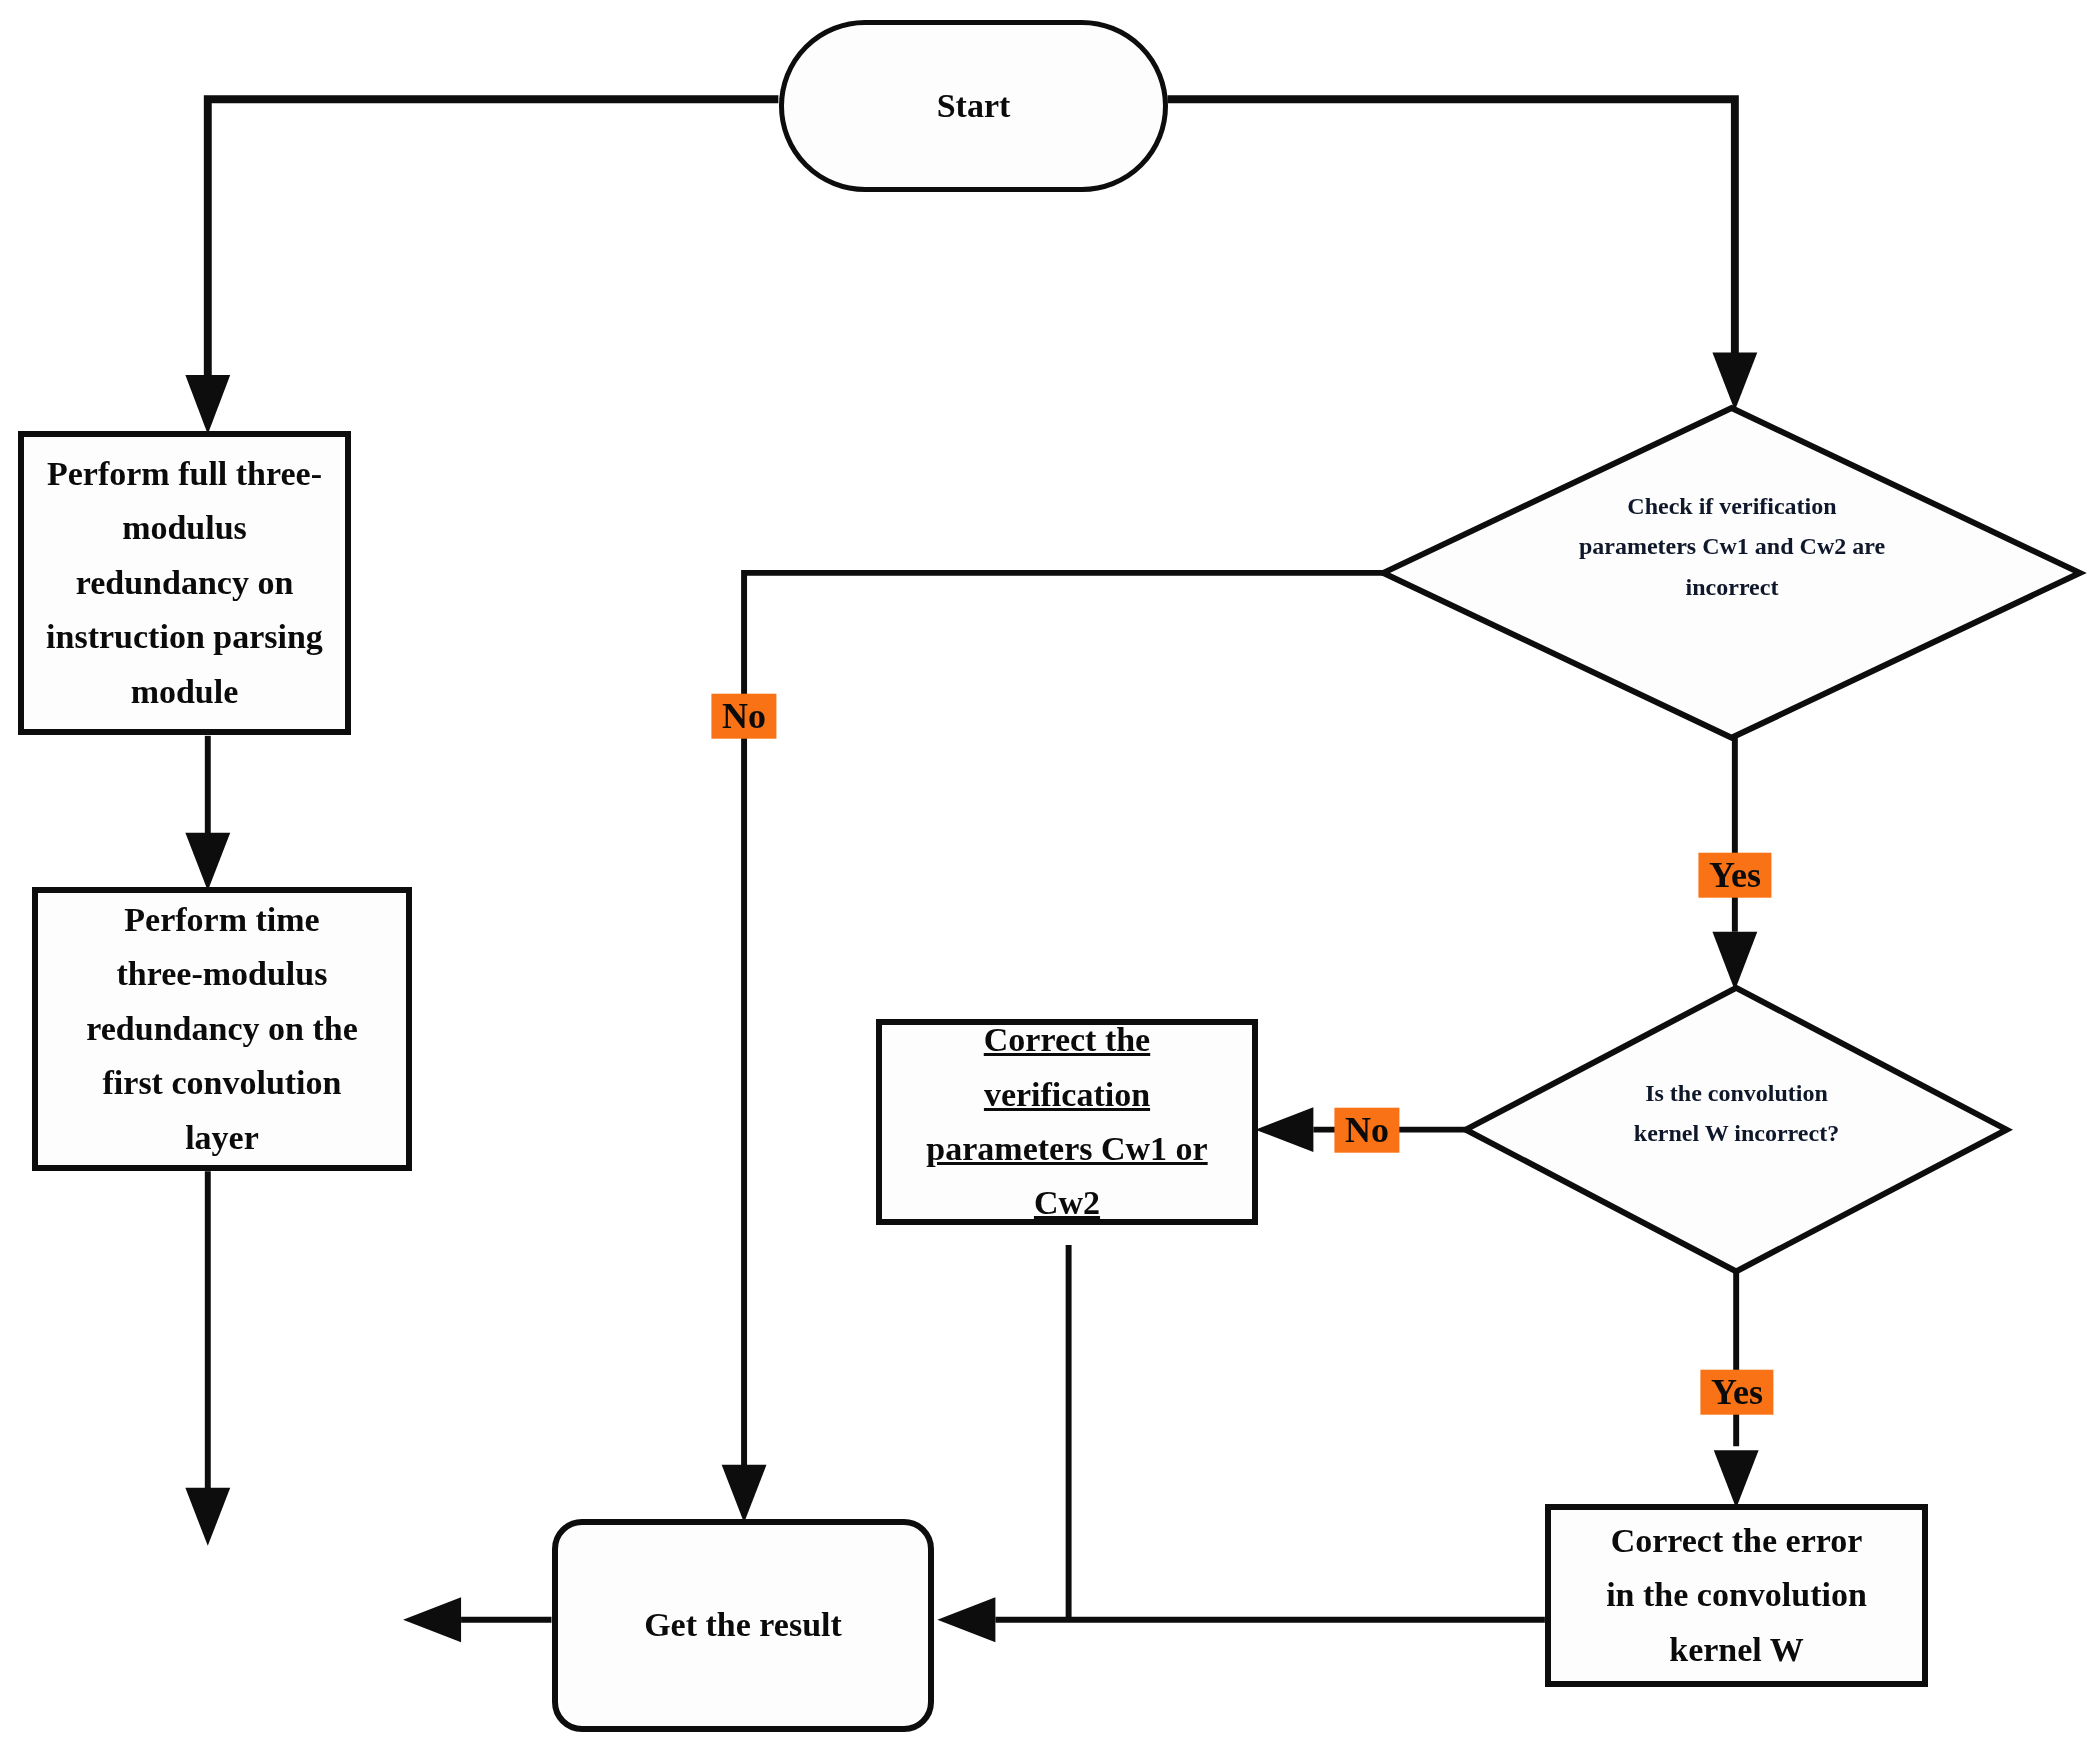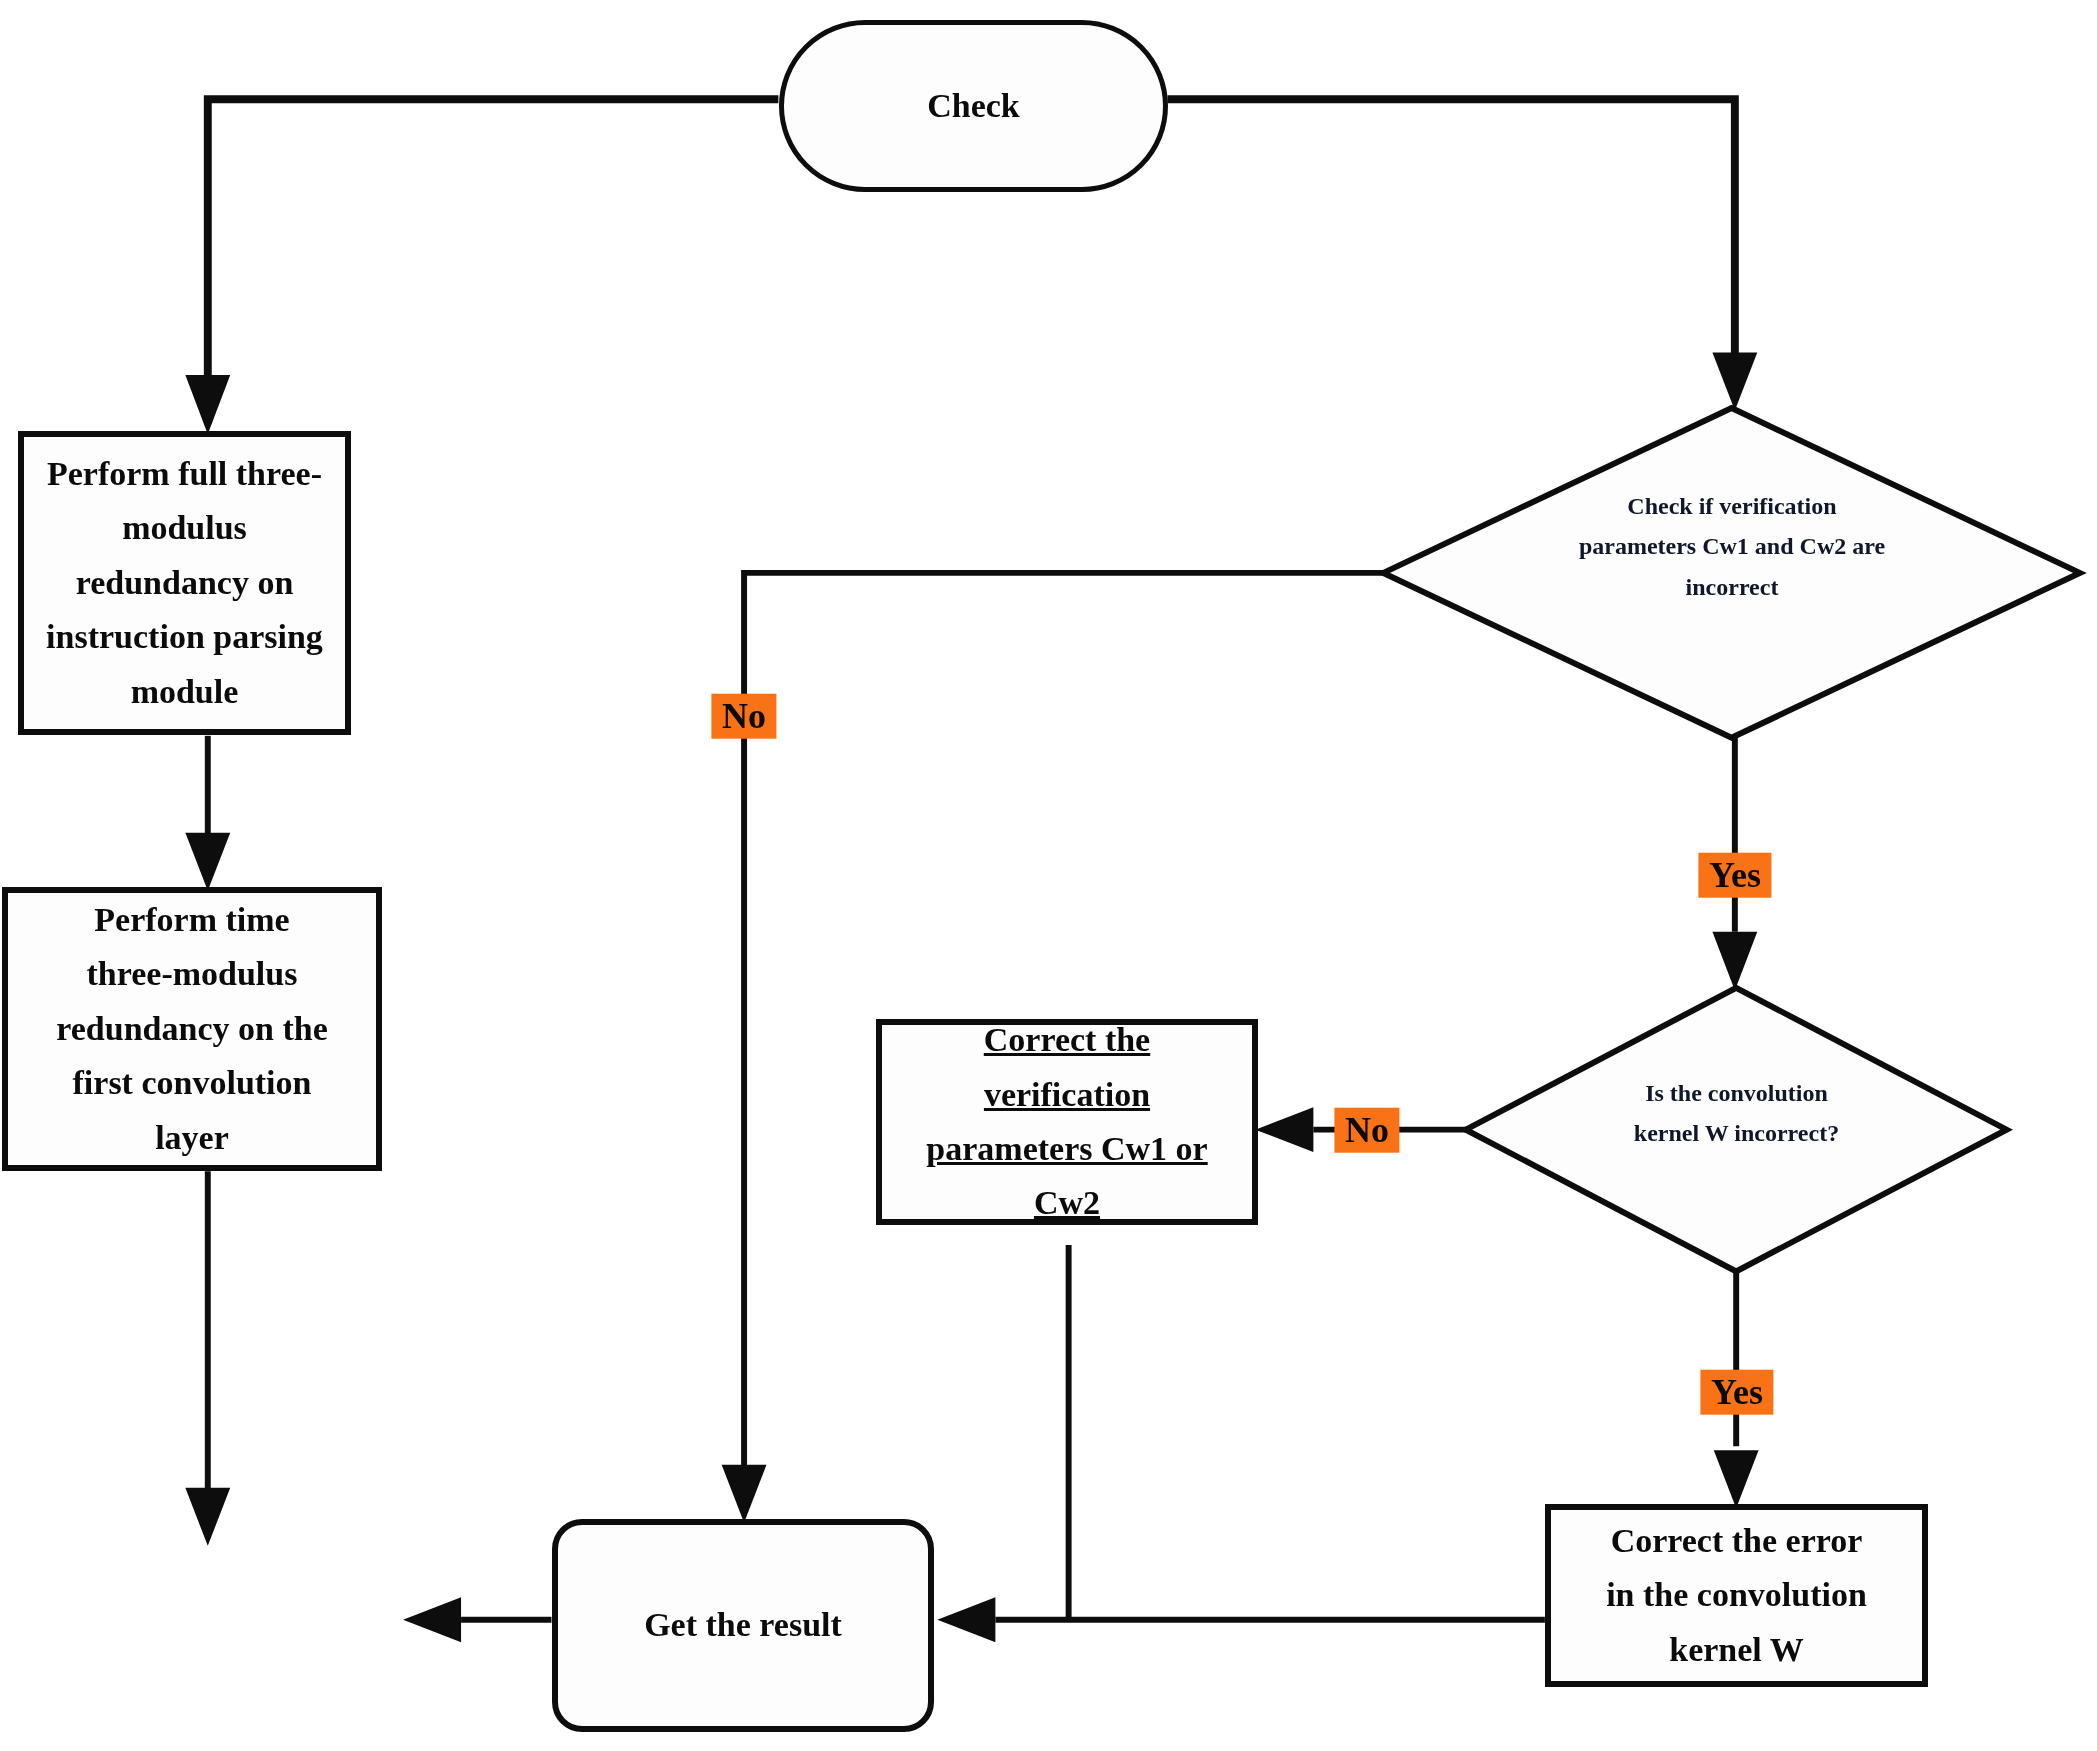--- a/index.html
+++ b/index.html
@@ -25,21 +25,21 @@
     line-height: 1.6;
     white-space: pre-line;
     box-sizing: border-box;
     background: #fdfdfd;
   }
   .process { border: 6.6px solid #0d0d0d; }
   .terminator { border: 5.3px solid #0d0d0d; }
 
   #node-start { left: 779px; top: 20px;  width: 389px; height: 172px; border-radius: 86px; }
   #node-full-tmr { left: 18px; top: 431px; width: 333px; height: 304px; padding: 0 9.2px; }
-  #node-time-tmr { left: 2px; top: 887px; width: 380px; height: 284px; padding: 0 9.2px; }
+  #node-time-tmr { left: 32px; top: 887px; width: 380px; height: 284px; padding: 0 9.2px; }
   #node-end { left: 18px; top: 1542px; width: 381px; height: 152px; border-radius: 76px; }
   #node-correct-params { left: 876px; top: 1019px; width: 382px; height: 206px; padding: 0 0; text-decoration: underline; }
   #node-correct-kernel { left: 1545px; top: 1504px; width: 383px; height: 183px; padding: 0 9.2px; }
   #node-get-result { left: 552px; top: 1519px; width: 382px; height: 213px; padding: 0 9.2px; border-radius: 30px; }
 
   .diamond-label {
     position: absolute;
     text-align: center;
     font-weight: bold;
     font-size: 24px;
@@ -101,21 +101,21 @@
     <line x1="2342" y1="2455" x2="1509" y2="2455"></line>
     <polygon points="1421,2455 1509,2421 1509,2489" fill="#0d0d0d" stroke="none"></polygon>
 
     <line x1="836" y1="2455" x2="699" y2="2455"></line>
     <polygon points="611,2455 699,2421 699,2489" fill="#0d0d0d" stroke="none"></polygon>
 
     <polygon points="2625,618 3153,868 2625,1118 2097,868" fill="#fdfdfd" stroke="#0d0d0d" stroke-width="9"></polygon>
     <polygon points="2632,1497 3042,1712 2632,1927 2222,1712" fill="#fdfdfd" stroke="#0d0d0d" stroke-width="9"></polygon>
   </svg>
 
-  <div class="node terminator" id="node-start">Check</div>
+  <div class="node terminator" id="node-start">Start</div>
 
   <div class="node process" id="node-full-tmr">Perform full three-
 modulus
 redundancy on
 instruction parsing
 module</div>
 
   <div class="node process" id="node-time-tmr">Perform time
 three-modulus
 redundancy on the

